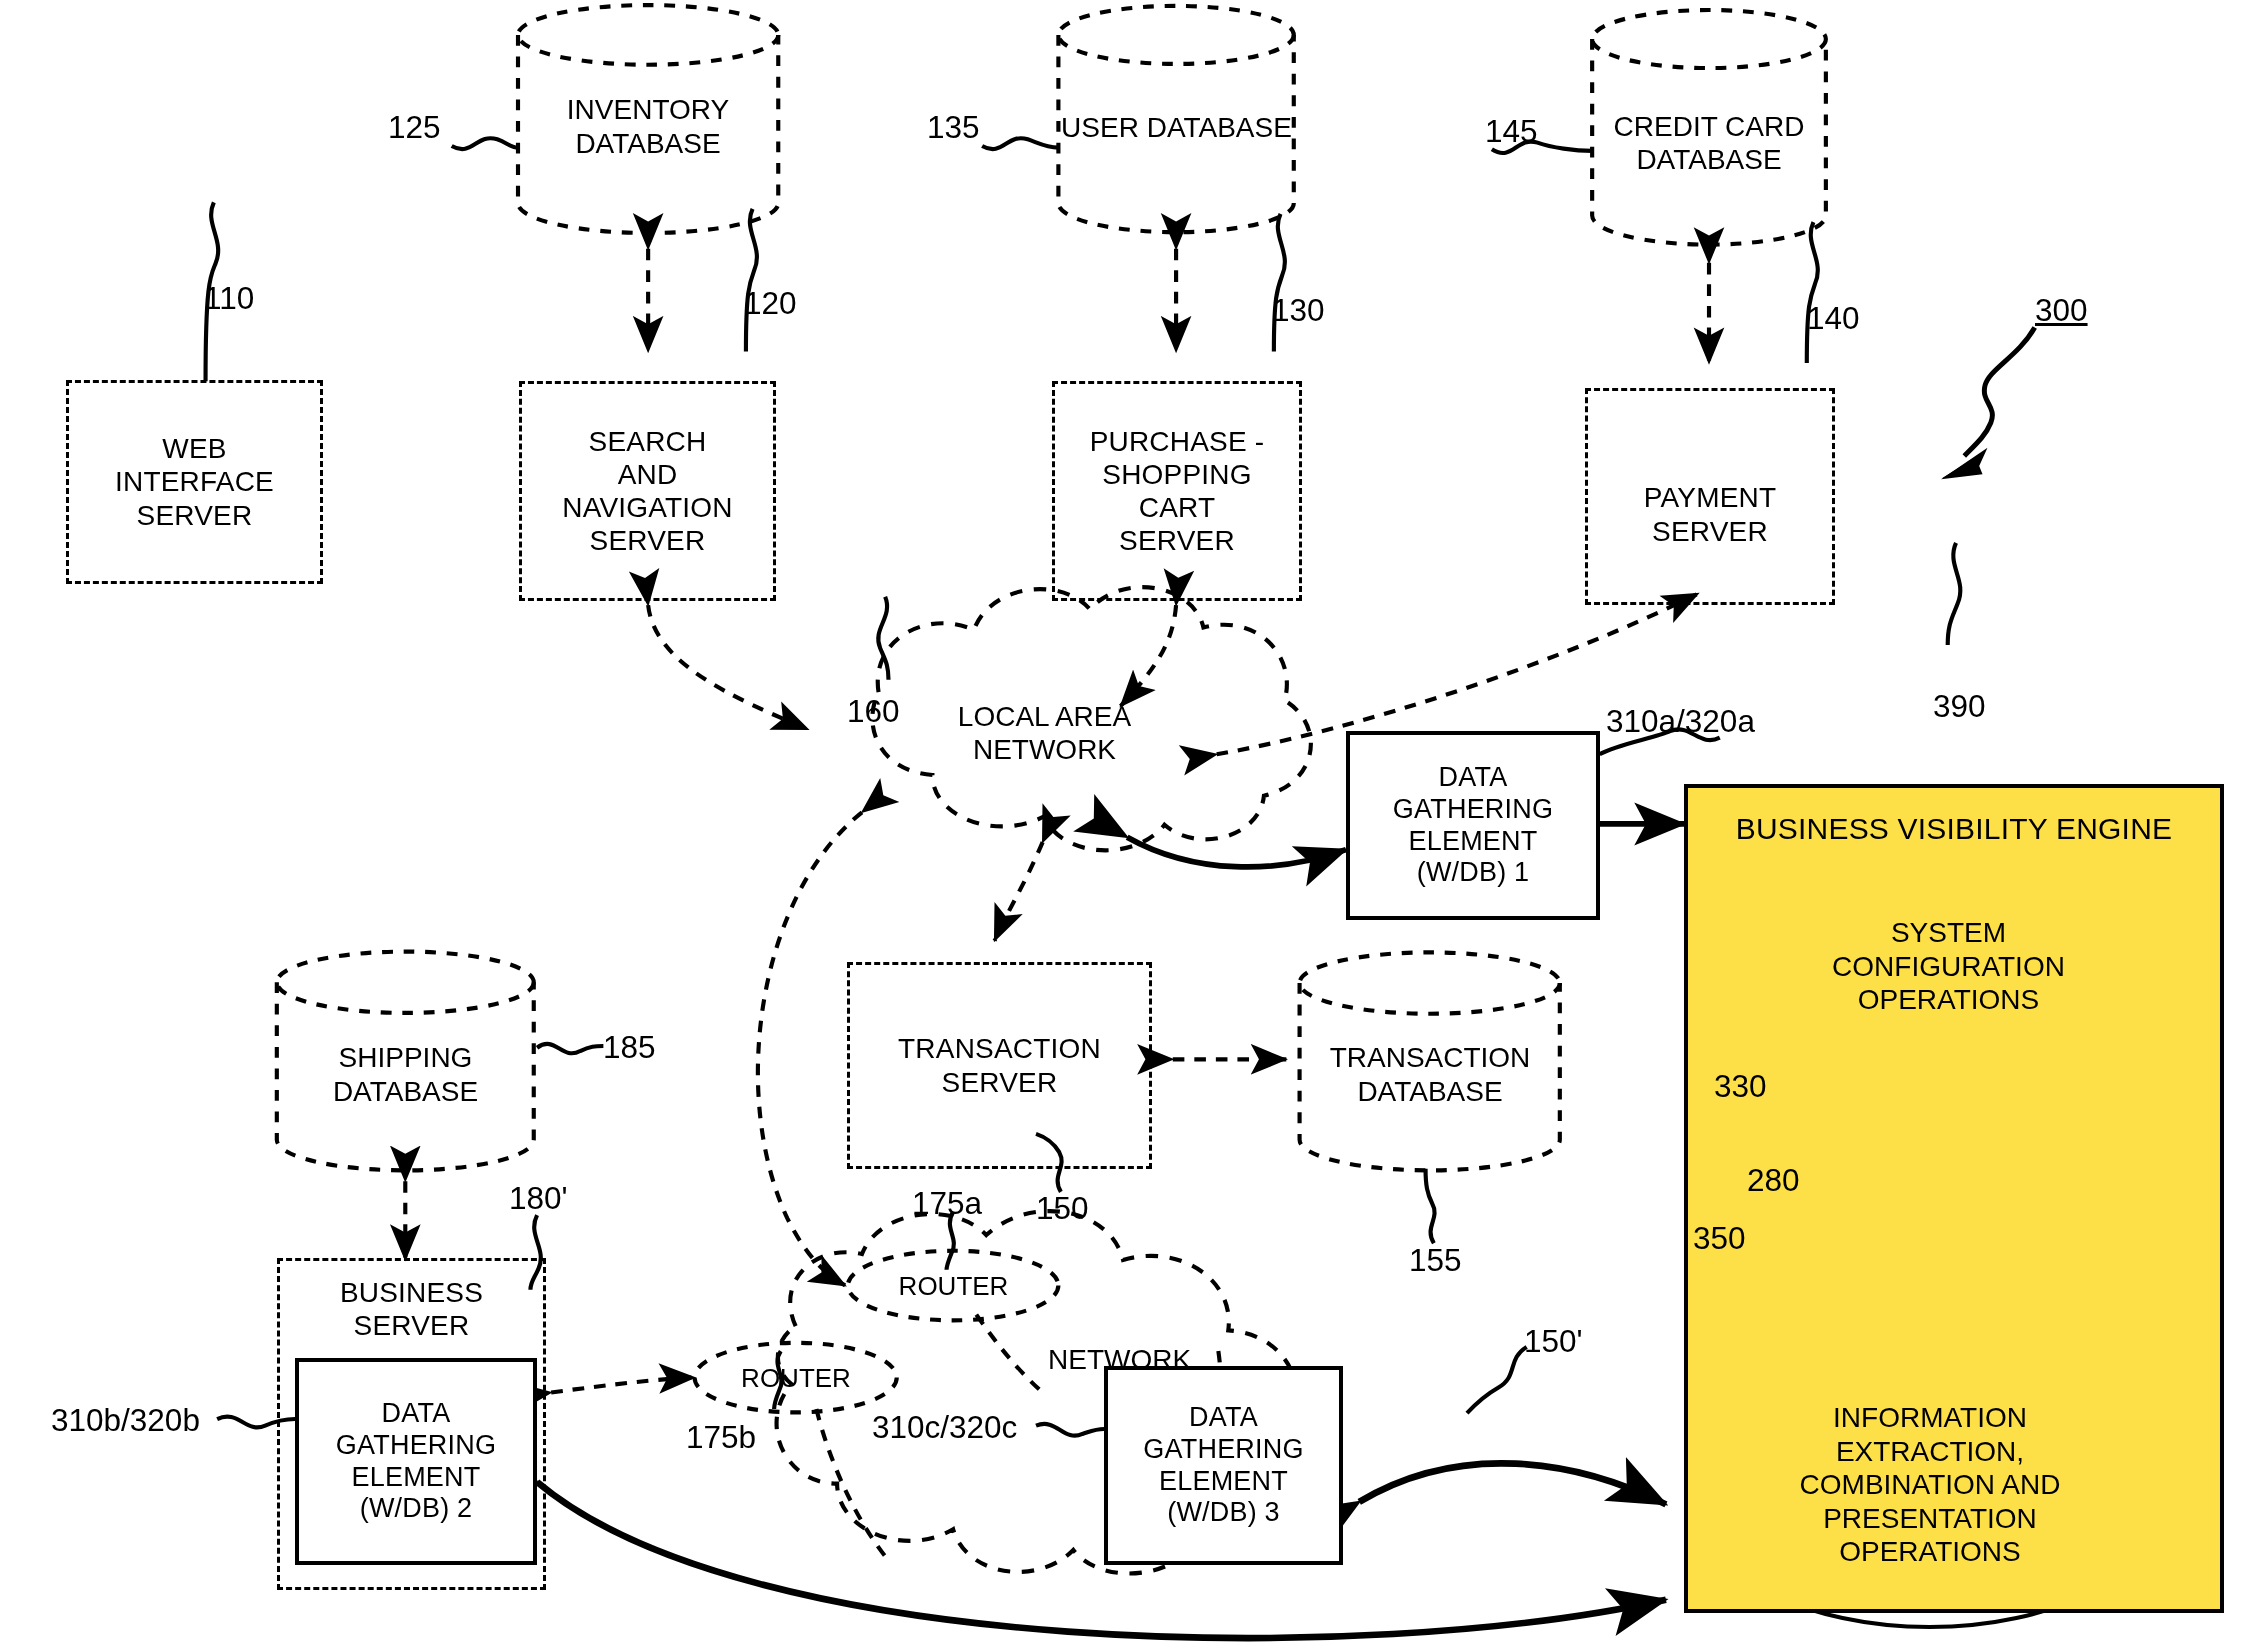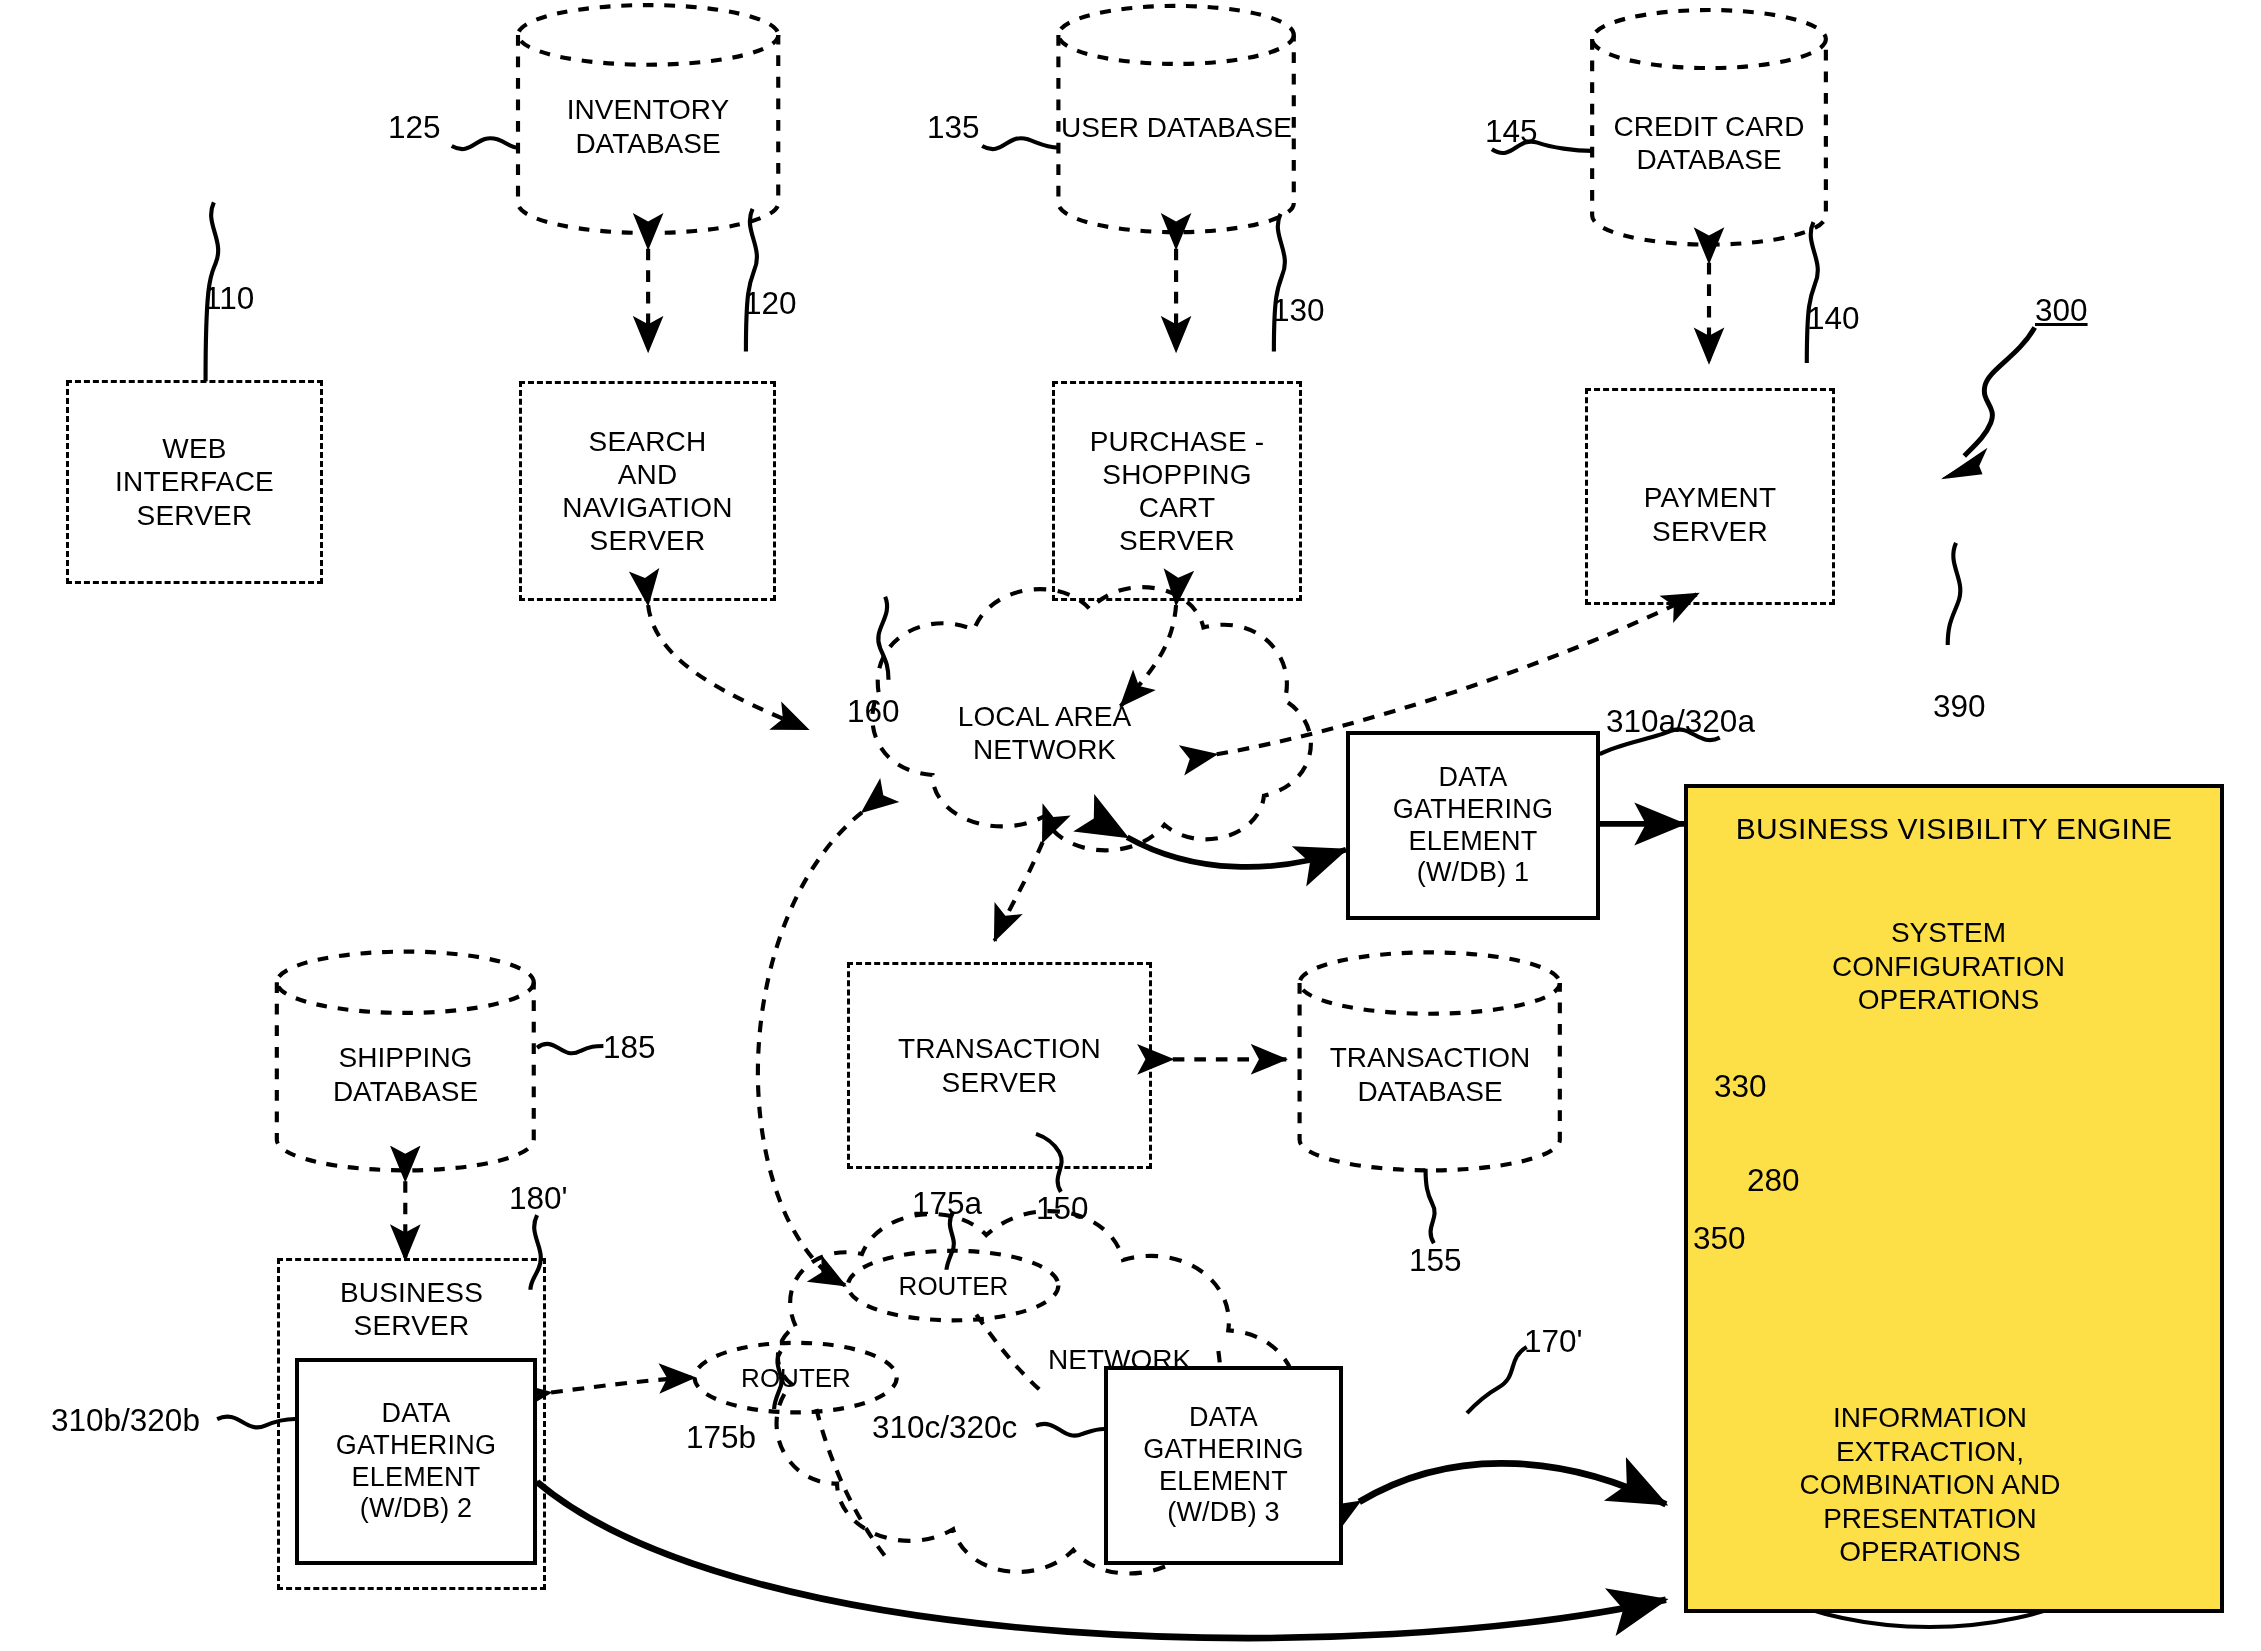--- a/index.html
+++ b/index.html
@@ -423,19 +423,19 @@
   <div class="ref" style="left:1606px; top:703px;">310a/320a</div>
   <div class="ref" style="left:1933px; top:688px;">390</div>
   <div class="ref" style="left:603px; top:1029px;">185</div>
   <div class="ref" style="left:1714px; top:1068px;">330</div>
   <div class="ref" style="left:1747px; top:1162px;">280</div>
   <div class="ref" style="left:1693px; top:1220px;">350</div>
   <div class="ref" style="left:509px; top:1180px;">180'</div>
   <div class="ref" style="left:912px; top:1185px;">175a</div>
   <div class="ref" style="left:1036px; top:1190px;">150</div>
   <div class="ref" style="left:1409px; top:1242px;">155</div>
-  <div class="ref" style="left:1524px; top:1323px;">170'</div>
+  <div class="ref" style="left:1524px; top:1323px;">150'</div>
   <div class="ref" style="left:686px; top:1419px;">175b</div>
   <div class="ref" style="left:872px; top:1409px;">310c/320c</div>
   <div class="ref" style="left:51px; top:1402px;">310b/320b</div>
 
 </div>
 
 
 </body></html>

